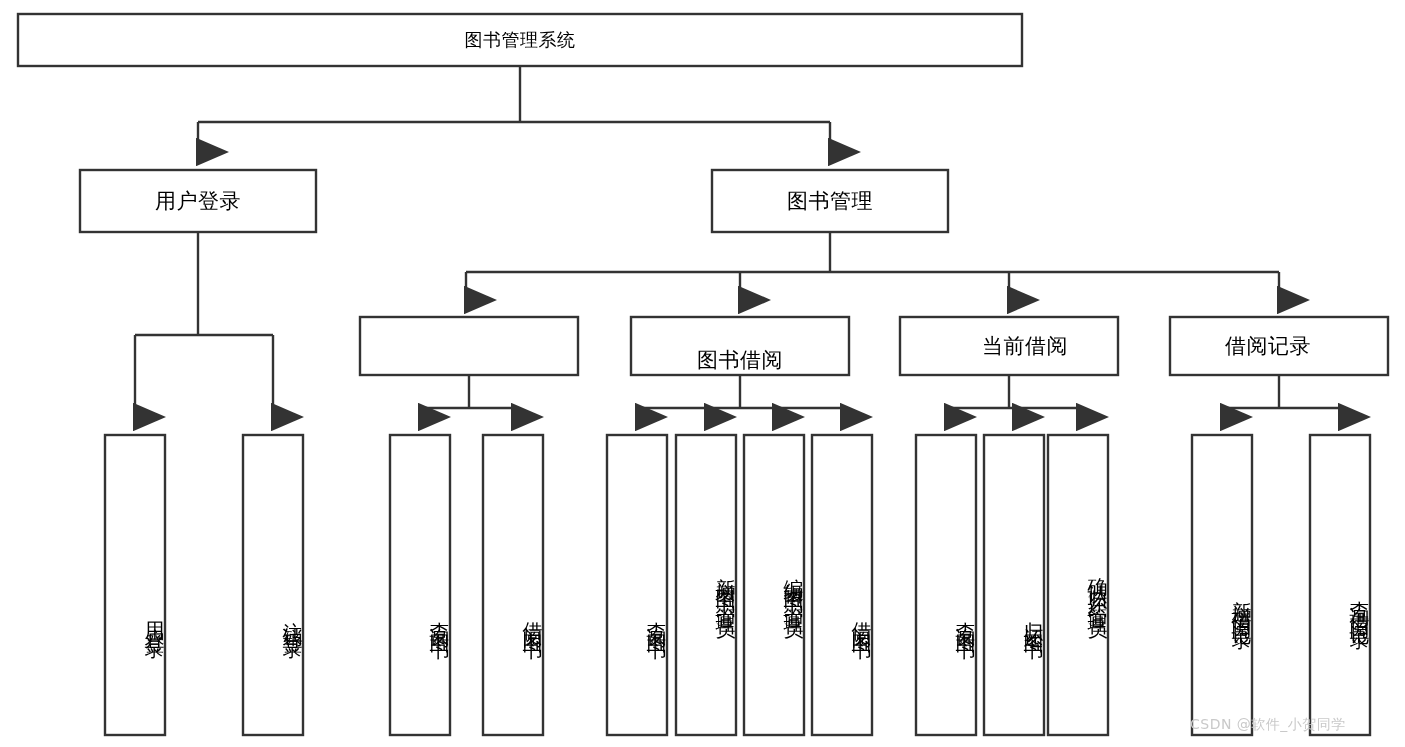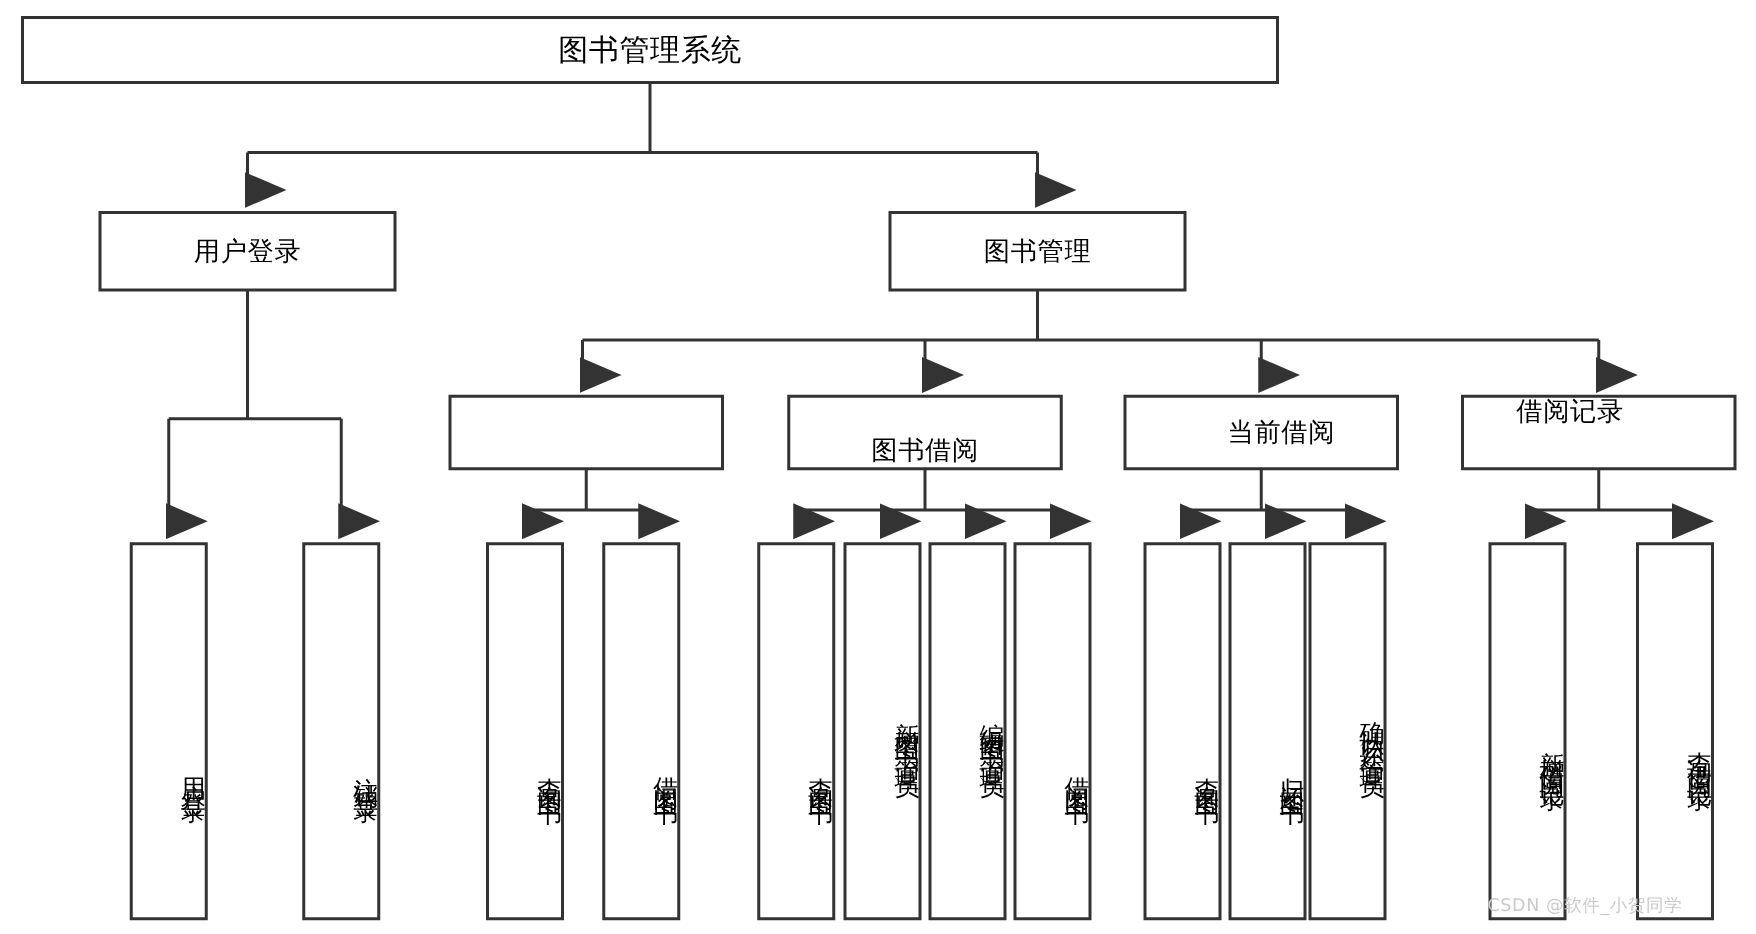--- a/index.html
+++ b/index.html
@@ -52,21 +52,21 @@
     align-items: center;
     justify-content: center;
     color: #000000;
     font-size: 21px;
     font-family: "DejaVu Sans", "Liberation Sans", sans-serif;
     letter-spacing: 0.5px;
     white-space: nowrap;
     pointer-events: none;
   }
   .node-label.root {
-    font-size: 24px;
+    font-size: 18px;
   }
   .leaf-label {
     position: absolute;
     display: flex;
     align-items: flex-start;
     justify-content: center;
     writing-mode: vertical-rl;
     text-orientation: upright;
     color: #000000;
     font-size: 20px;
@@ -166,21 +166,21 @@
     <path class="edge" d="M 1340 408 L 1340 417" marker-end="url(#arrow)"></path>
   </svg>
 
   <div class="node-label root" style="left:18px; top:14px; width:1004px; height:52px;">图书管理系统</div>
 
   <div class="node-label" style="left:80px; top:170px; width:236px; height:62px;">用户登录</div>
   <div class="node-label" style="left:712px; top:170px; width:236px; height:62px;">图书管理</div>
 
   <div class="node-label" style="left:631px; top:331px; width:218px; height:58px;">图书借阅</div>
   <div class="node-label" style="left:900px; top:317px; width:218px; height:58px;padding-left:16px;">当前借阅</div>
-  <div class="node-label" style="left:1170px; top:300px; width:172px; height:58px;">借阅记录</div>
+  <div class="node-label" style="left:1170px; top:317px; width:172px; height:58px;padding-left:12px;">借阅记录</div>
 
   <div class="leaf-label" style="left:105px; top:500px; width:60px; height:235px;">用户登录</div>
   <div class="leaf-label" style="left:243px; top:500px; width:60px; height:235px;">注销登录</div>
 
   <div class="leaf-label" style="left:390px; top:500px; width:60px; height:235px;">查询图书</div>
   <div class="leaf-label" style="left:483px; top:500px; width:60px; height:235px;">借阅图书</div>
 
   <div class="leaf-label" style="left:607px; top:500px; width:60px; height:235px;">查询图书</div>
   <div class="leaf-label" style="left:676px; top:443px; width:60px; height:292px;">新增图书（管理员）</div>
   <div class="leaf-label" style="left:744px; top:443px; width:60px; height:292px;">编辑图书（管理员）</div>

